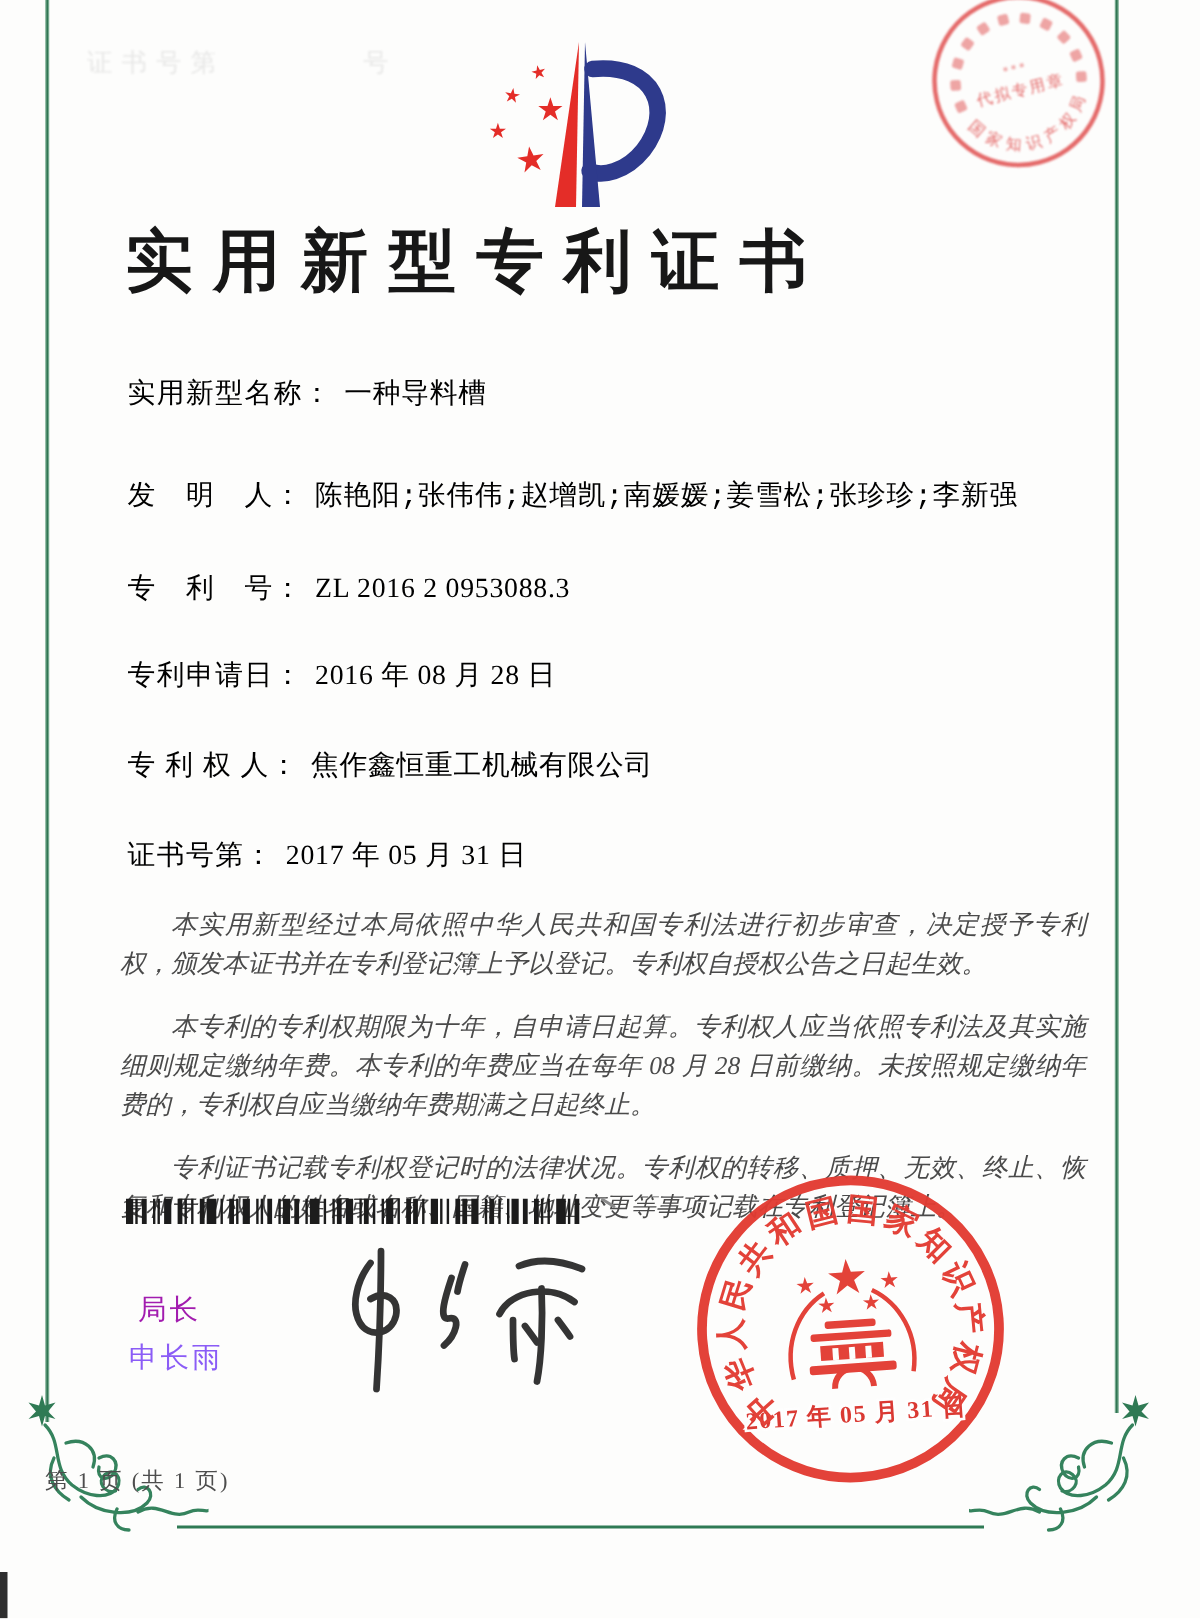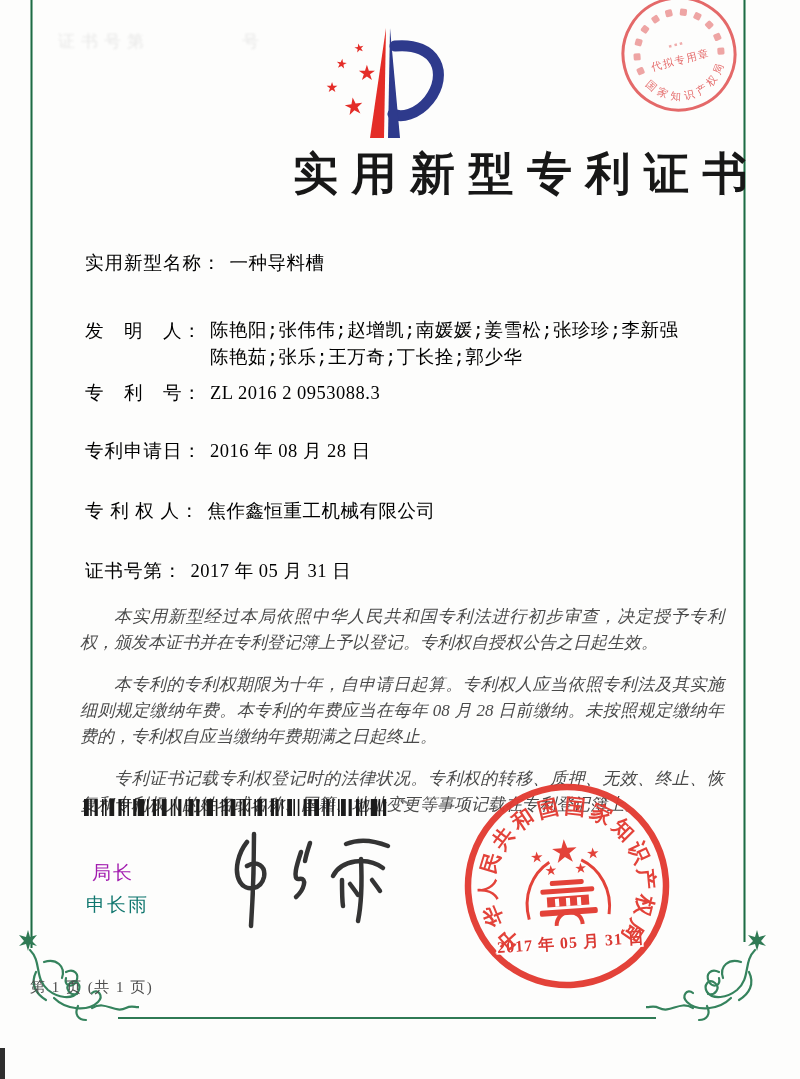--- a/index.html
+++ b/index.html
@@ -19,23 +19,23 @@
   .ornament.right{left:646px;top:928px;transform:scaleX(-1);}
   
   .serial{
     position:absolute;left:58px;top:30px;font-size:17px;letter-spacing:6px;
     color:rgba(90,90,90,0.8);opacity:0.17;filter:blur(0.8px);white-space:pre;
   }
   
   .logo{position:absolute;left:305px;top:24px;width:160px;height:118px;}
   
   .title{
-    position:absolute;left:46px;top:144px;width:715px;text-align:right;
+    position:absolute;left:30px;top:144px;width:715px;text-align:left;
     font-size:45px;font-weight:bold;color:#171717;letter-spacing:0.30em;
-    text-indent:0.30em;margin:0;
+    text-indent:0.30em;margin:0;padding-left:40px;
   }
   
   .field-row{
     position:absolute;left:85px;display:flex;align-items:flex-start;
     font-size:18.5px;color:#000000;line-height:27px;
   }
   .flabel{white-space:pre;letter-spacing:1px;}
   .fvalue{margin-left:8px;letter-spacing:0.5px;}
   .fvalue .vline{display:block;font-family:Liberation Mono, monospace;}
   
@@ -45,21 +45,21 @@
     font-style:italic;
   }
   .paras p{margin:16px;text-indent:2em;}
   
   .barcode{position:absolute;left:84px;top:799px;width:306px;height:17px;}
   .pen-mark{position:absolute;left:400px;top:801px;width:11px;height:2px;
     background:#8a8a8a;transform:rotate(32deg);border-radius:2px;}
   
   .officer-title{position:absolute;left:92px;top:860px;font-size:19px;color:#a21caf;
     letter-spacing:2px;font-family:"Liberation Sans",sans-serif;}
-  .officer-name{position:absolute;left:86px;top:892px;font-size:19px;color:#0f766e;
+  .officer-name{position:absolute;left:86px;top:892px;font-size:19px;color:#8b5cf6;
     letter-spacing:2px;font-family:"Liberation Sans",sans-serif;}
   .signature{position:absolute;left:195px;top:828px;width:215px;height:105px;}
   
   .issuing-seal{position:absolute;left:452px;top:771px;width:230px;height:230px;
     filter:blur(0.4px);opacity:0.96;}
   .agency-stamp{position:absolute;left:609px;top:-16px;width:140px;height:140px;
     filter:blur(0.7px);opacity:0.85;}
   
   .footer{
     position:absolute;left:30px;top:978px;width:715px;
@@ -119,21 +119,20 @@
   <h1 class="title">实用新型专利证书</h1>
 
   <div class="field-row" style="top:250px">
     <span class="flabel">实用新型名称：</span>
     <span class="fvalue">一种导料槽</span>
   </div>
   <div class="field-row" style="top:318px">
     <span class="flabel">发　明　人：</span>
     <span class="fvalue">
       <span class="vline">陈艳阳;张伟伟;赵增凯;南媛媛;姜雪松;张珍珍;李新强</span>
-      <span class="vline">陈艳茹;张乐;王万奇;丁长拴;郭少华</span>
     </span>
   </div>
   <div class="field-row" style="top:380px">
     <span class="flabel">专　利　号：</span>
     <span class="fvalue">ZL 2016 2 0953088.3</span>
   </div>
   <div class="field-row" style="top:438px">
     <span class="flabel">专利申请日：</span>
     <span class="fvalue">2016 年 08 月 28 日</span>
   </div>

